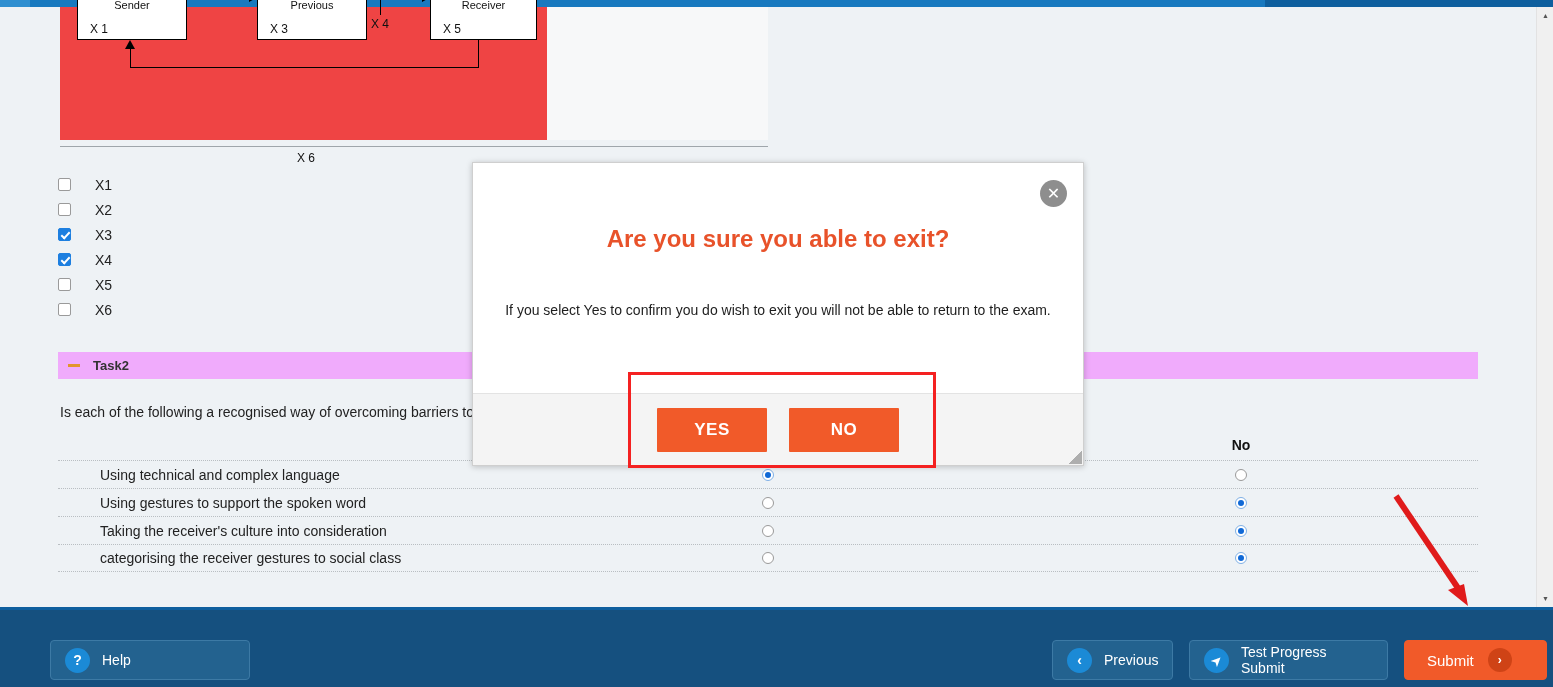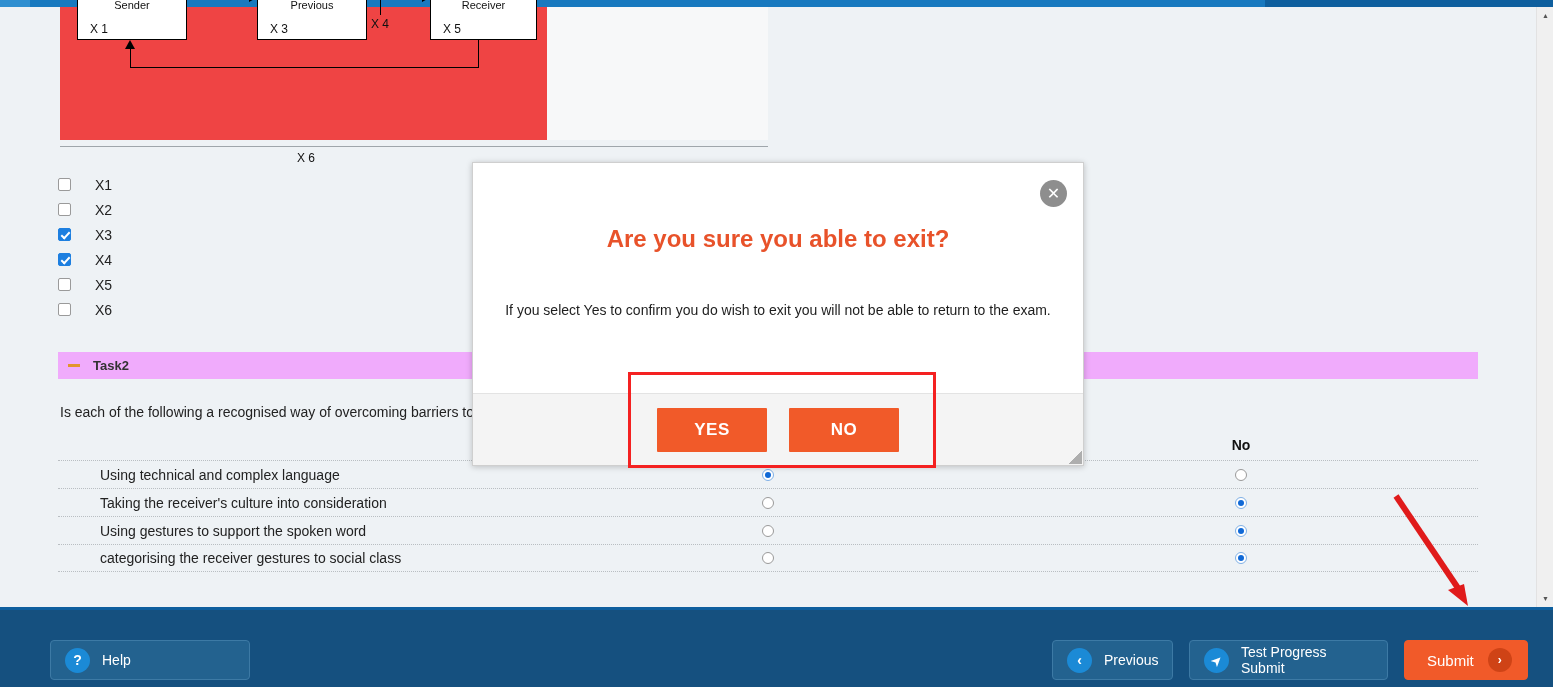--- a/index.html
+++ b/index.html
@@ -387,26 +387,26 @@
       <span class="col-label" style="left:710px;">Yes</span>
       <span class="col-label" style="left:1183px;">No</span>
     </div>
 
     <div class="m-row">
       <span class="m-text">Using technical and complex language</span>
       <span class="radio sel" style="left:710px;"></span>
       <span class="radio" style="left:1183px;"></span>
     </div>
     <div class="m-row">
-      <span class="m-text">Taking the receiver's culture into consideration</span>
+      <span class="m-text">Using gestures to support the spoken word</span>
       <span class="radio" style="left:710px;"></span>
       <span class="radio sel" style="left:1183px;"></span>
     </div>
     <div class="m-row">
-      <span class="m-text">Using gestures to support the spoken word</span>
+      <span class="m-text">Taking the receiver's culture into consideration</span>
       <span class="radio" style="left:710px;"></span>
       <span class="radio sel" style="left:1183px;"></span>
     </div>
     <div class="m-row">
       <span class="m-text">categorising the receiver gestures to social class</span>
       <span class="radio" style="left:710px;"></span>
       <span class="radio sel" style="left:1183px;"></span>
     </div>
   </div>
 
@@ -445,19 +445,19 @@
     <div class="fbtn" style="left:1052px; top:30px; width:121px;">
       <span class="circ">‹</span>
       <span>Previous</span>
     </div>
 
     <div class="fbtn" style="left:1189px; top:30px; width:199px;">
       <span class="circ" style="transform:rotate(-45deg); font-size:12px;">➤</span>
       <span>Test Progress Submit</span>
     </div>
 
-    <div class="fbtn submit" style="left:1404px; top:30px; width:124px;">
+    <div class="fbtn submit" style="left:1404px; top:30px; width:143px;">
       <span>Submit</span>
       <span class="circ">›</span>
     </div>
   </div>
 
 </div>
 
 </body></html>

